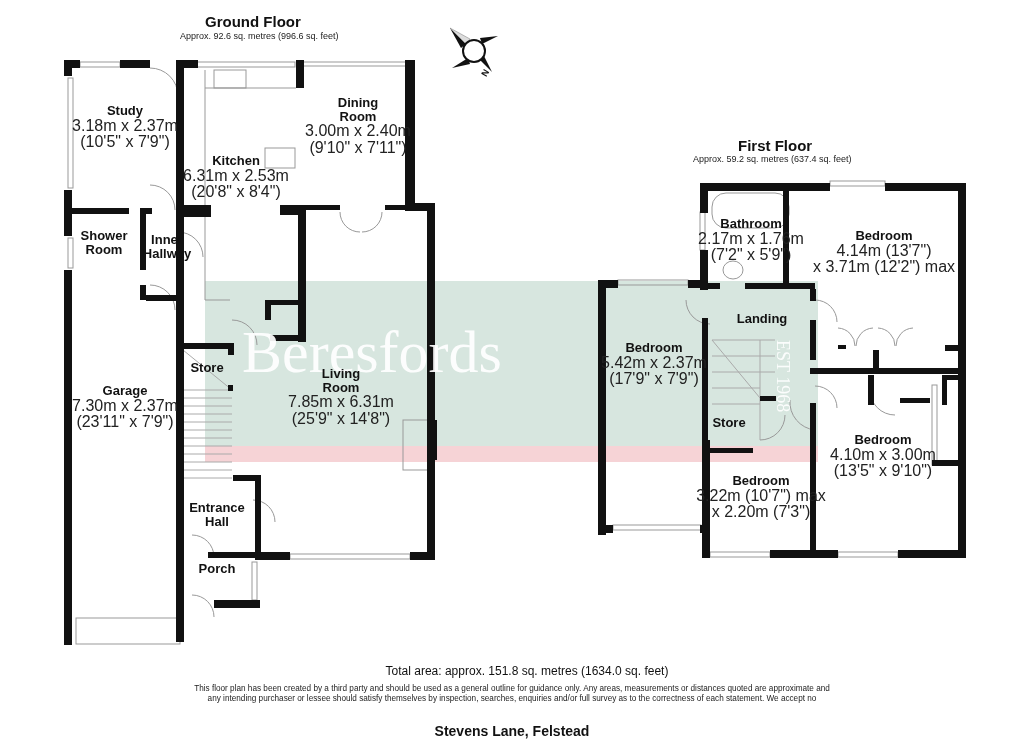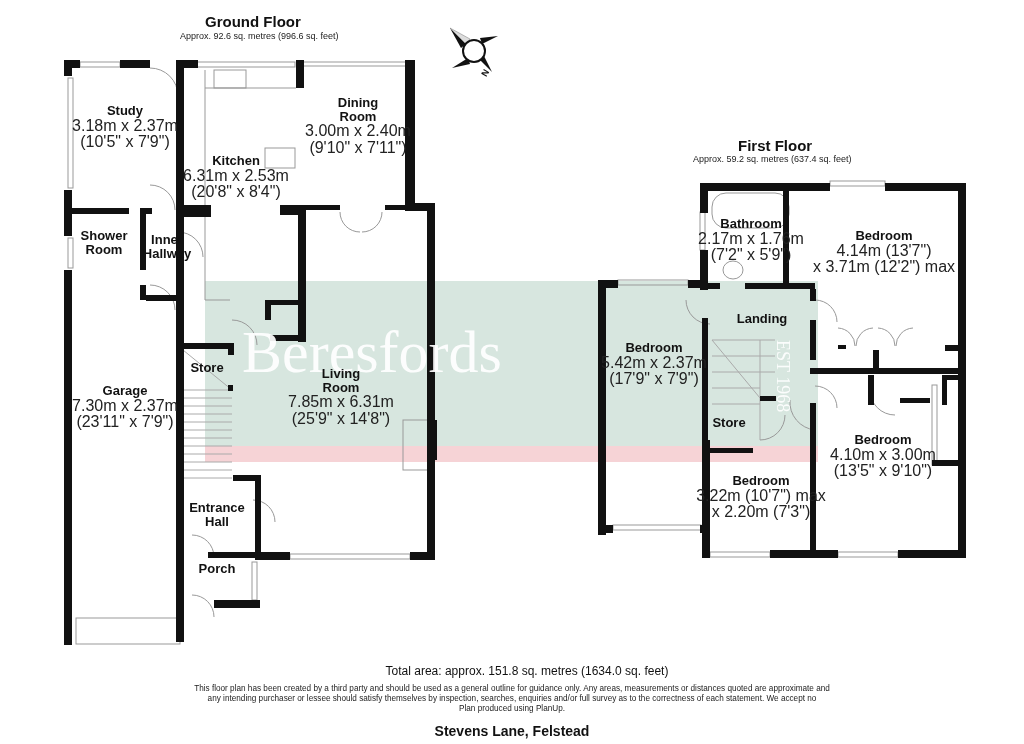--- a/index.html
+++ b/index.html
@@ -275,15 +275,14 @@
 <div class="room" style="left:761px;top:474px;">
   <span class="rn">Bedroom</span>
   <span class="rd">3.22m (10'7") max</span>
   <span class="rd">x 2.20m (7'3")</span>
 </div>
 
 <div class="total">Total area: approx. 151.8 sq. metres (1634.0 sq. feet)</div>
 <div class="disc">
   <div>This floor plan has been created by a third party and should be used as a general outline for guidance only. Any areas, measurements or distances quoted are approximate and</div>
   <div>any intending purchaser or lessee should satisfy themselves by inspection, searches, enquiries and/or full survey as to the correctness of each statement. We accept no</div>
-  <div>Plan produced using PlanUp.</div>
 </div>
 <div class="addr">Stevens Lane, Felstead</div>
 
 </body></html>

